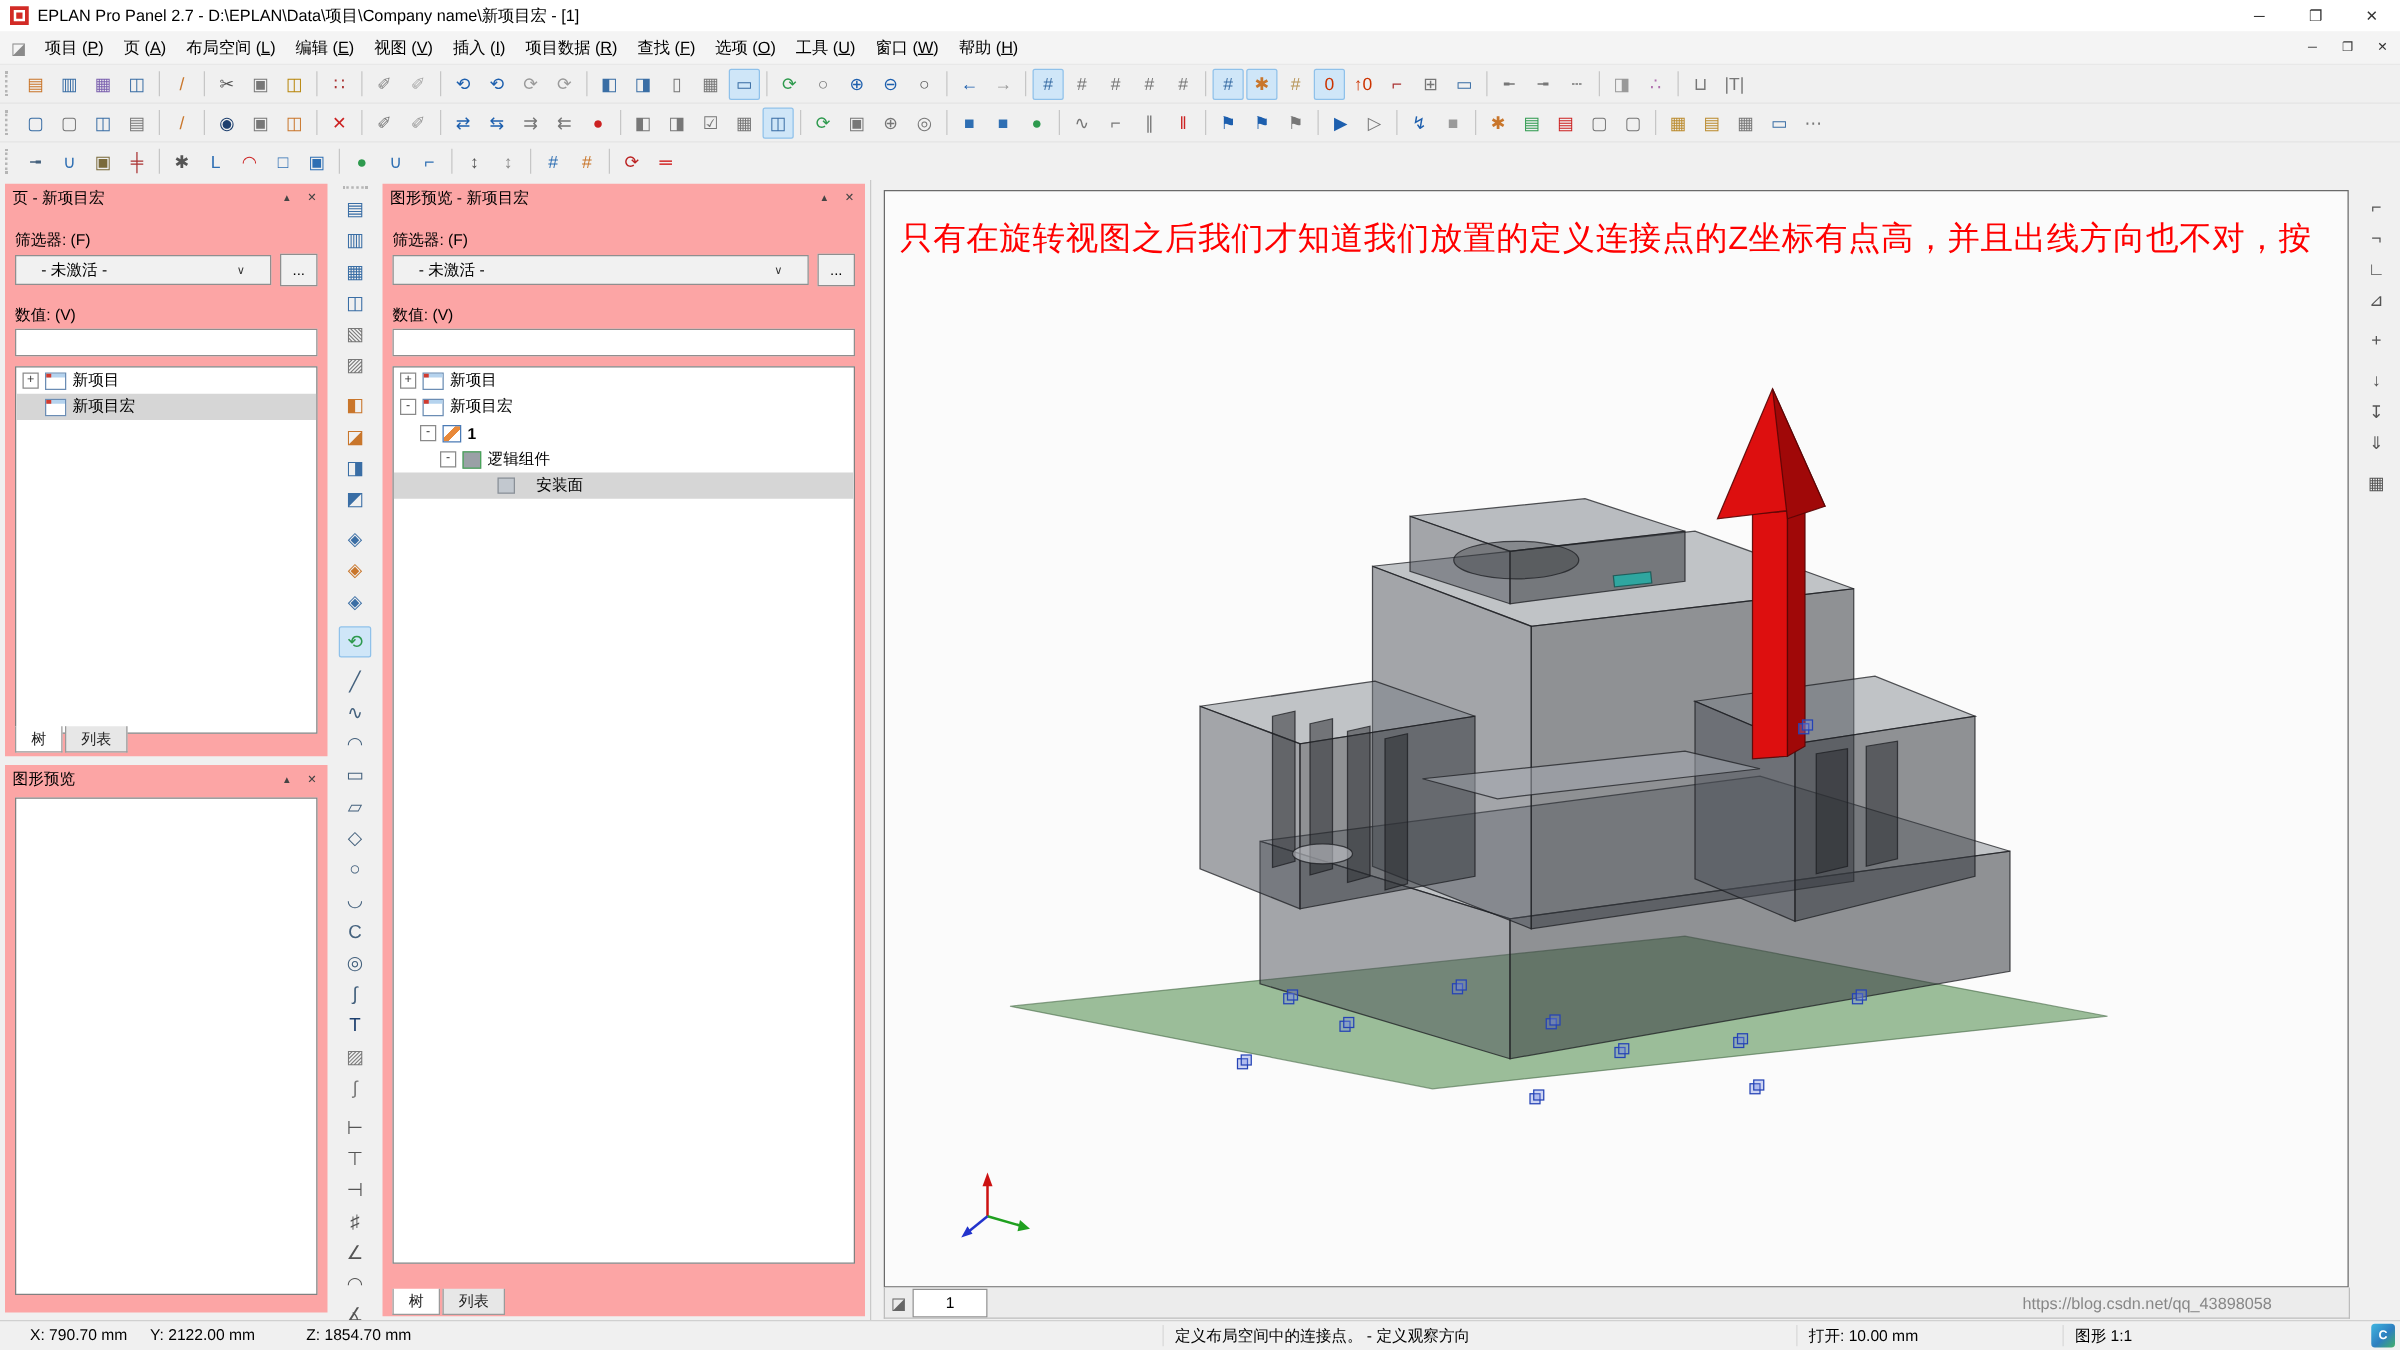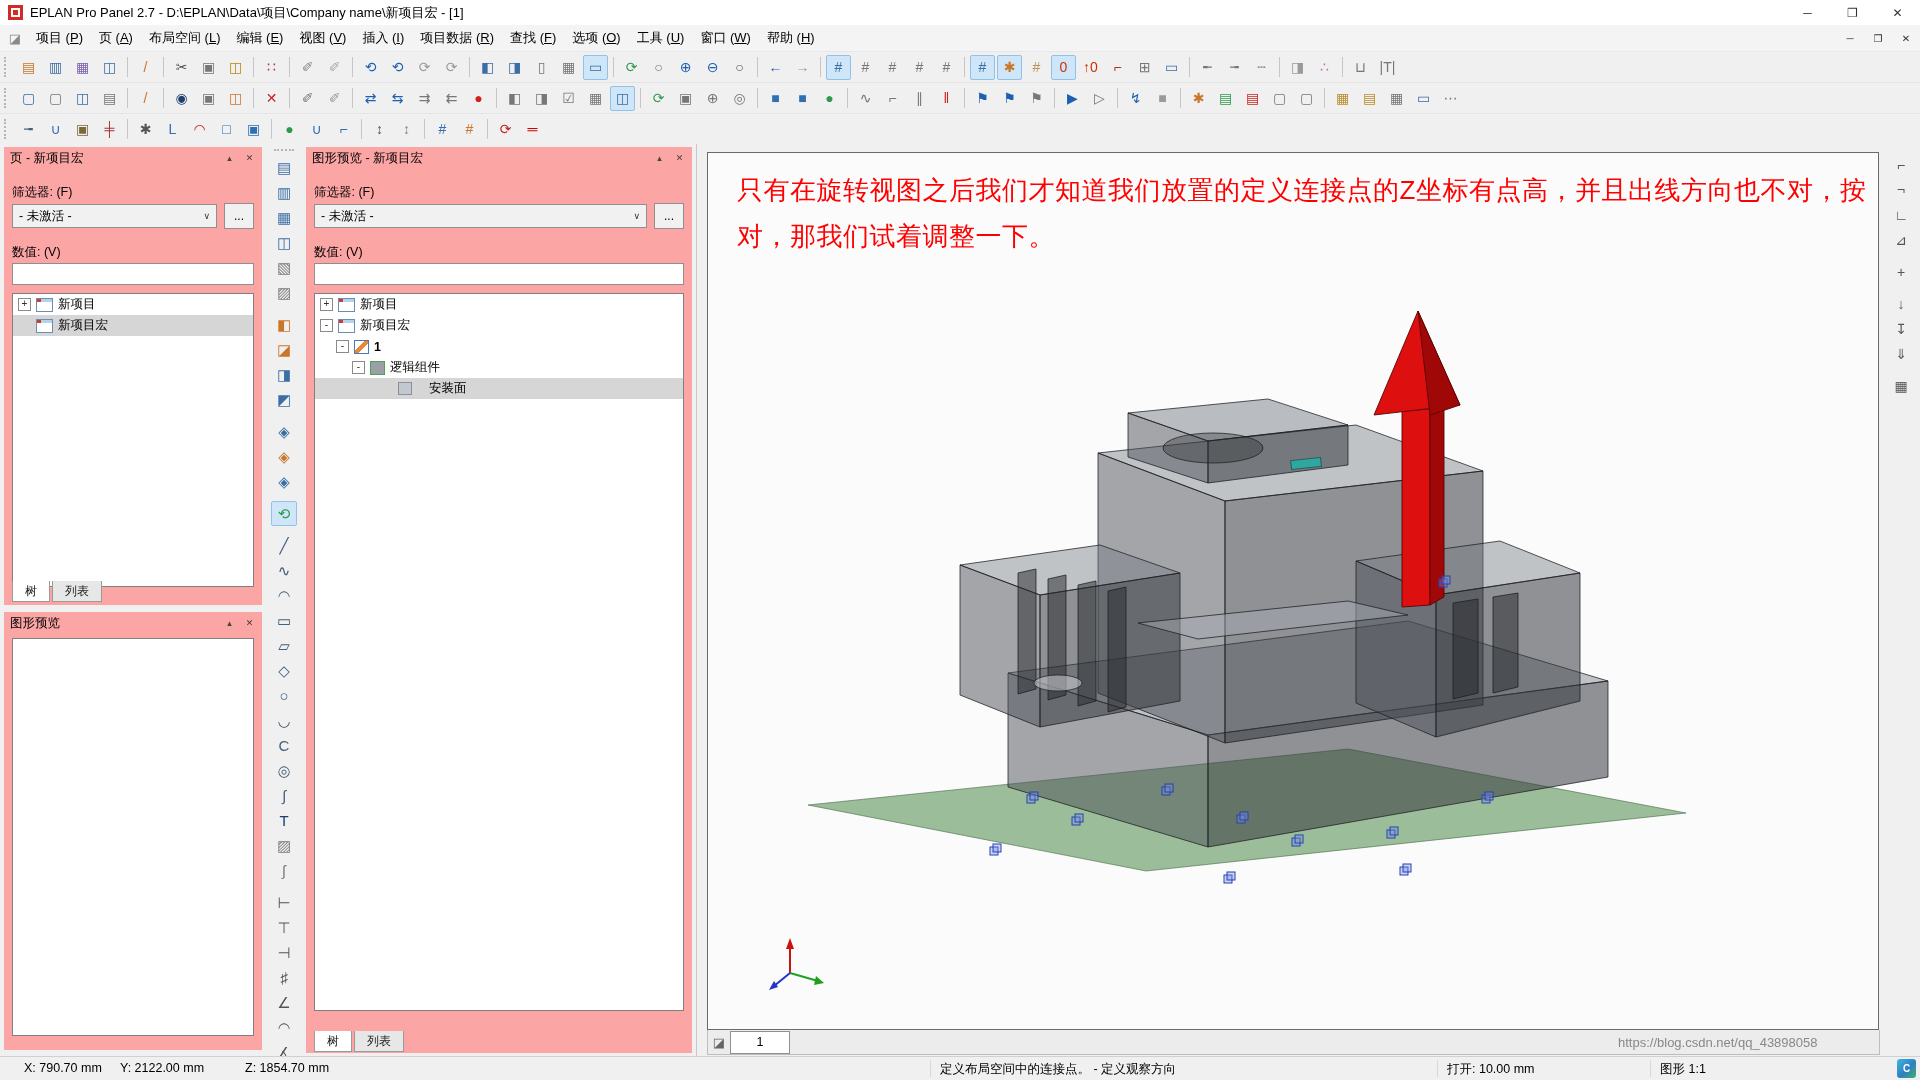--- a/index.html
+++ b/index.html
@@ -27,21 +27,21 @@
   .tb-btn.hl{background:#cfe6f8;border-color:#8fc1ea;}
   .tb-sep{width:1px;height:20px;background:#c6c6c6;margin:0 4px;flex:none;}
   
   #content{position:absolute;left:0;top:144px;width:1920px;height:912px;background:#f0f0f0;}
   .panel{position:absolute;background:#fca5a5;}
   .panel-header{display:flex;align-items:center;height:22px;padding:0 4px 0 6px;font-size:12.5px;}
   .panel-header .ph-title{flex:1;white-space:nowrap;overflow:hidden;}
   .ph-btn{width:17px;height:15px;display:flex;align-items:center;justify-content:center;font-size:9px;color:#444;margin-left:3px;}
   .field-label{margin:15px 8px 2px;font-size:12.5px;}
   .select-row{display:flex;align-items:center;margin:2px 8px 0;}
-  .selectbox{flex:1;height:22px;border:1px solid #8f8f8f;background:#f1f1f1;display:flex;align-items:center;padding:0 6px;}
+  .selectbox{flex:1;height:22px;border:1px solid #8f8f8f;background:#f1f1f1;display:flex;align-items:center;padding:0 20px;}
   .selectbox .sel-text{flex:1;font-size:12.5px;}
   .selectbox .chev{font-size:9px;color:#333;}
   .more-btn{width:28px;height:24px;border:1px solid #8f8f8f;background:#f1f1f1;margin-left:7px;display:flex;align-items:center;justify-content:center;font-size:12px;flex:none;}
   .value-input{margin:2px 8px 0;height:20px;border:1px solid #8f8f8f;background:#fff;}
   .tree-box{margin:8px 8px 0;background:#fff;border:1px solid #808080;overflow:hidden;position:relative;}
   .tree-row{display:flex;align-items:center;height:21px;white-space:nowrap;}
   .tree-row.selected{background:#d6d6d6;}
   .expander{width:11px;height:11px;border:1px solid #8a8a8a;background:#fff;font-size:10px;line-height:9px;text-align:center;margin-right:5px;color:#333;flex:none;}
   .expander.blank{border-color:transparent;background:transparent;}
   .tree-icon{flex:none;margin-right:5px;display:inline-block;}
@@ -67,21 +67,21 @@
   #vtoolbar .tb-btn{margin:0;width:24px;height:23px;font-size:15px;}
   .vgrip{width:20px;height:4px;border-top:2px dotted #b5b5b5;margin:2px 0 4px;}
   
   #layout-panel{left:306px;top:3px;width:386px;height:906px;}
   #layout-tree{height:716px;}
   #layout-tabs{top:884px;}
   
   #viewport{position:absolute;left:696px;top:0;width:1224px;height:912px;background:#f0f0f0;border-left:1px solid #c9c9c9;}
   #canvas{position:absolute;left:10px;top:8px;width:1170px;height:876px;background:#fbfbfb;border:1px solid #6a6a6a;overflow:hidden;}
   #annotation{position:absolute;left:12px;top:14px;}
-  .ann-line{font-size:26px;line-height:46px;color:#ff0000;font-weight:500;white-space:nowrap;letter-spacing:0.5px;margin-left:17px;}
+  .ann-line{font-size:26px;line-height:46px;color:#ff0000;font-weight:500;white-space:nowrap;letter-spacing:0.5px;}
   #scene{position:absolute;left:0;top:0;}
   #vp-tabstrip{position:absolute;left:10px;top:886px;width:1171px;height:24px;background:#ececec;border:1px solid #bdbdbd;border-top:none;display:flex;align-items:center;}
   .vp-tab-icon{width:22px;text-align:center;color:#666;font-size:13px;}
   .vp-tab{width:58px;height:21px;background:#fff;border:1px solid #909090;display:flex;align-items:center;justify-content:center;font-size:12.5px;}
   
   #rtoolbar{position:absolute;left:1188px;top:8px;width:32px;display:flex;flex-direction:column;align-items:center;}
   #rtoolbar .tb-btn{width:24px;height:23px;font-size:14px;margin:0;}
   
   #statusbar{position:absolute;left:0;top:1056px;width:1920px;height:24px;background:#f0f0f0;border-top:1px solid #d0d0d0;font-size:12.5px;}
   #statusbar span{position:absolute;top:4px;white-space:nowrap;}
@@ -512,21 +512,20 @@
           <line x1="82" y1="820" x2="82" y2="794" stroke="#cc1111"></line>
           <polygon points="78,796 82,785 86,796" fill="#cc1111" stroke="none"></polygon>
           <line x1="82" y1="820" x2="110" y2="828" stroke="#1fa01f"></line>
           <polygon points="108,823 116,830 106,832" fill="#1fa01f" stroke="none"></polygon>
           <line x1="82" y1="820" x2="66" y2="833" stroke="#2233cc"></line>
           <polygon points="70,834 61,837 66,828" fill="#2233cc" stroke="none"></polygon>
         </g>
       </svg>
       <div id="annotation">
           <div class="ann-line" style="color: rgb(255, 0, 0);">只有在旋转视图之后我们才知道我们放置的定义连接点的Z坐标有点高，并且出线方向也不对，按</div>
-          <div class="ann-line" style="color: rgb(255, 0, 0);">对，那我们试着调整一下。</div>
         </div>
     </div>
     <div id="vp-tabstrip">
       <span class="vp-tab-icon">◪</span>
       <div class="vp-tab">1</div>
     </div>
     <div id="rtoolbar">
       <div style="display:flex;flex-direction:column;align-items:center">
           <div class="tb-btn" style="color: rgb(85, 85, 85);">⌐</div>
           <div class="tb-btn" style="color: rgb(85, 85, 85);">¬</div>

